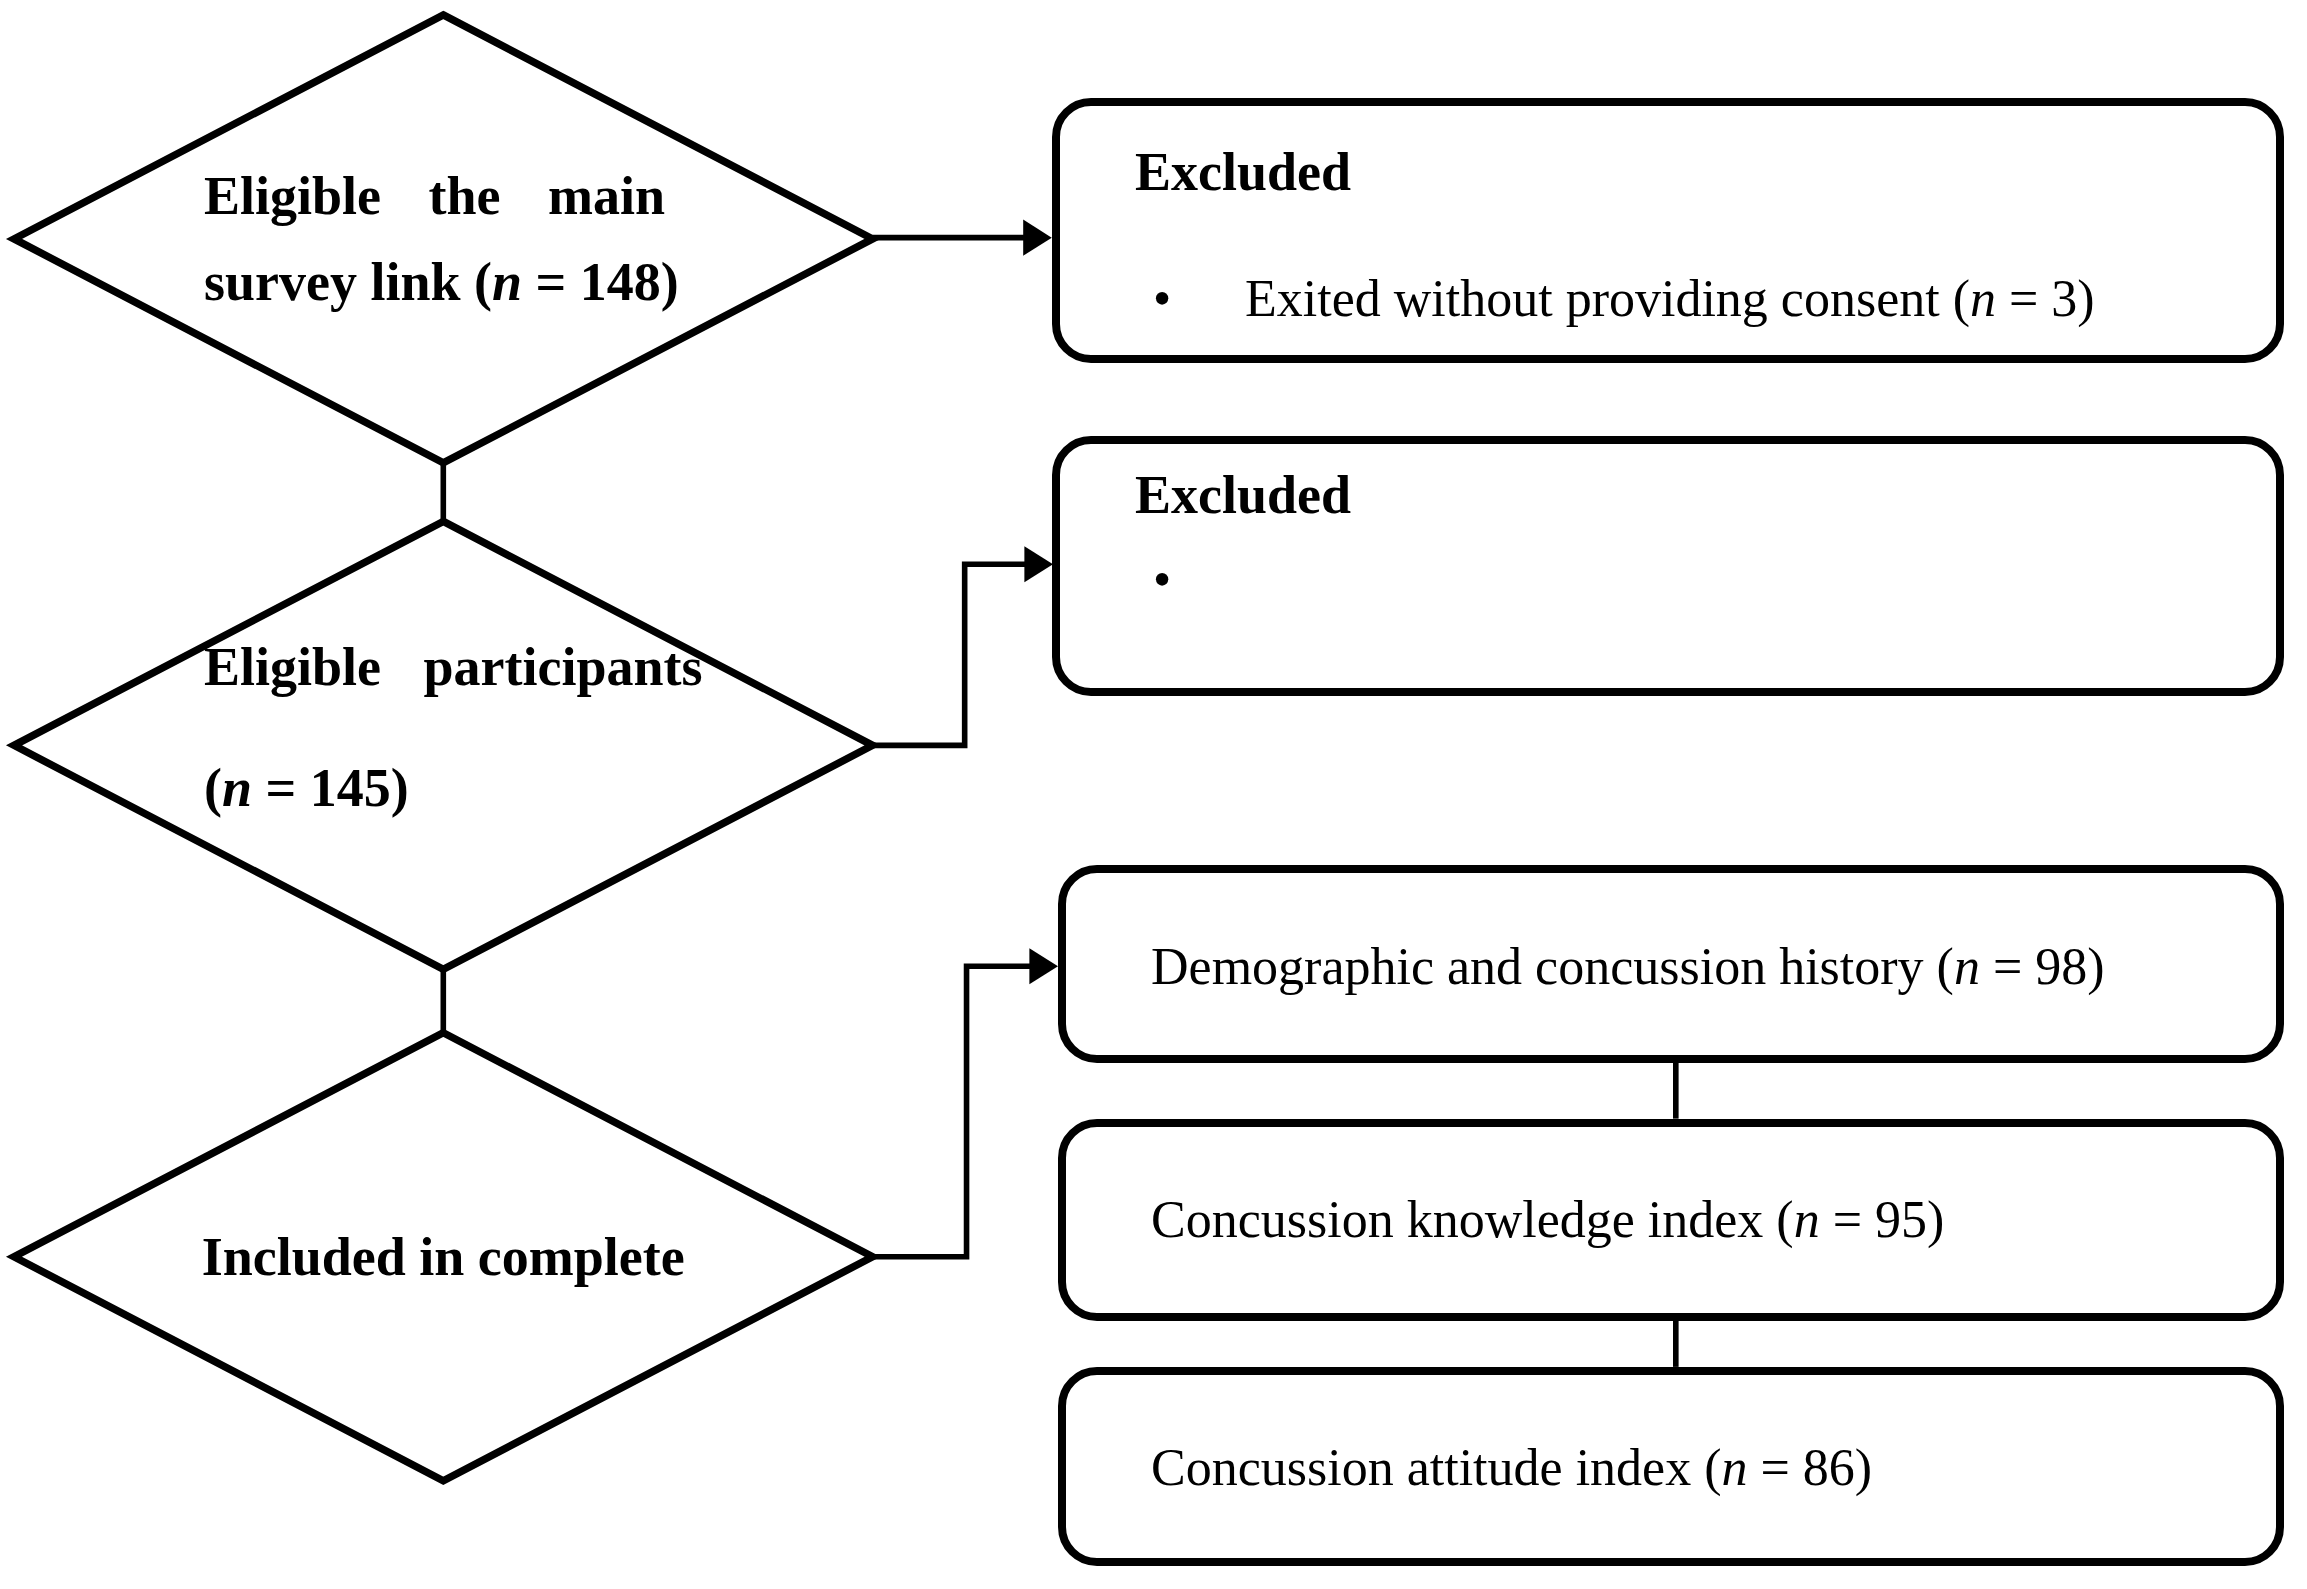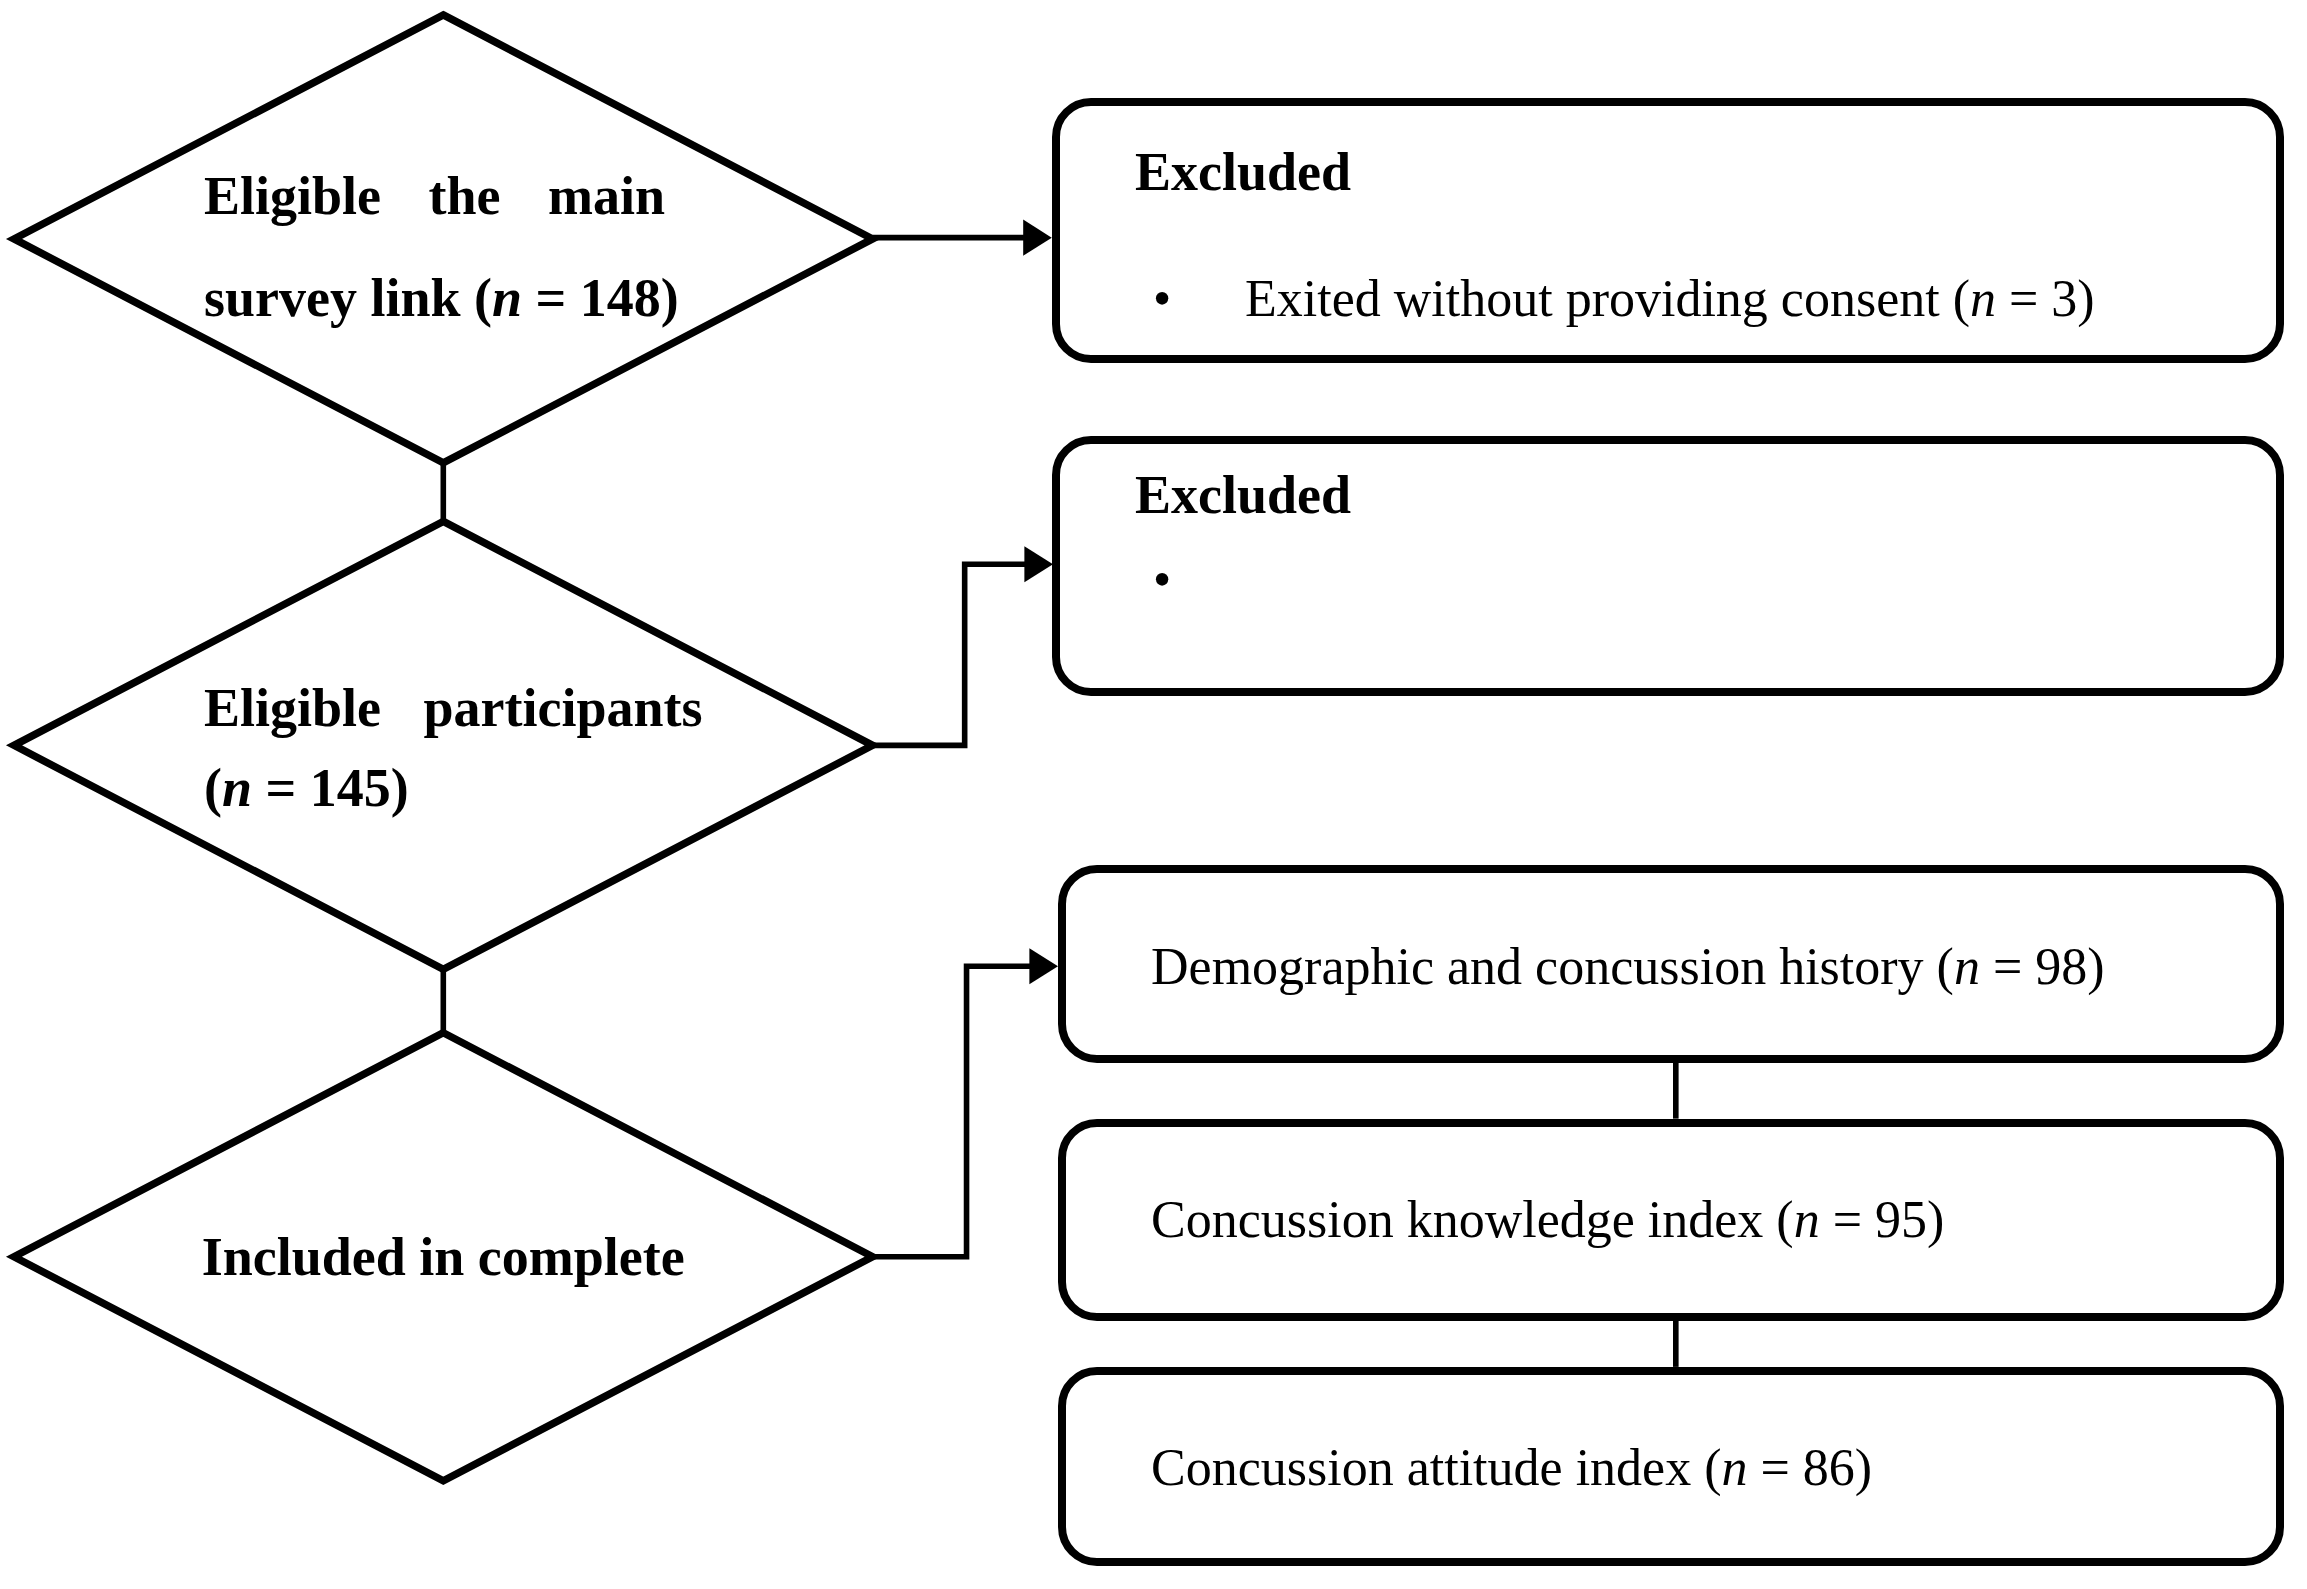--- a/index.html
+++ b/index.html
@@ -67,23 +67,23 @@
     <polygon points="1690,382 1644,353 1644,411" fill="#000000"></polygon>
 
     <polyline points="1402,1198 1550,1198 1550,907 1648,907" fill="none" stroke="#000000" stroke-width="9"></polyline>
     <polygon points="1692,907 1646,878 1646,936" fill="#000000"></polygon>
 
     <polyline points="1402,2020 1553,2020 1553,1553 1656,1553" fill="none" stroke="#000000" stroke-width="9"></polyline>
     <polygon points="1700,1553 1654,1524 1654,1582" fill="#000000"></polygon>
   </svg>
 
   <div class="line bold ws55 txt" style="left:204px;top:159px;">Eligible the main</div>
-  <div class="line bold txt" style="left:204px;top:245px;margin-top:16px;">survey link (<i>n</i> = 148)</div>
+  <div class="line bold txt" style="left:204px;top:245px;">survey link (<i>n</i> = 148)</div>
 
-  <div class="line bold ws46 txt" style="left:204px;top:671px;">Eligible participants</div>
+  <div class="line bold ws46 txt" style="left:204px;top:630px;">Eligible participants</div>
   <div class="line bold txt" style="left:204px;top:751px;">(<i>n</i> = 145)</div>
 
   <div class="line bold center txt" style="left:13.7px;top:1220px;width:859px;">Included in complete</div>
 
   <div class="line bold txt" style="left:1135px;top:135px;">Excluded</div>
   <div class="line txt" style="left:1153px;top:261px;">•</div>
   <div class="line txt" style="left:1245px;top:261px;">Exited without providing consent (<i>n</i> = 3)</div>
 
   <div class="line bold txt" style="left:1135px;top:458px;">Excluded</div>
   <div class="line txt" style="left:1153px;top:542px;">•</div>

